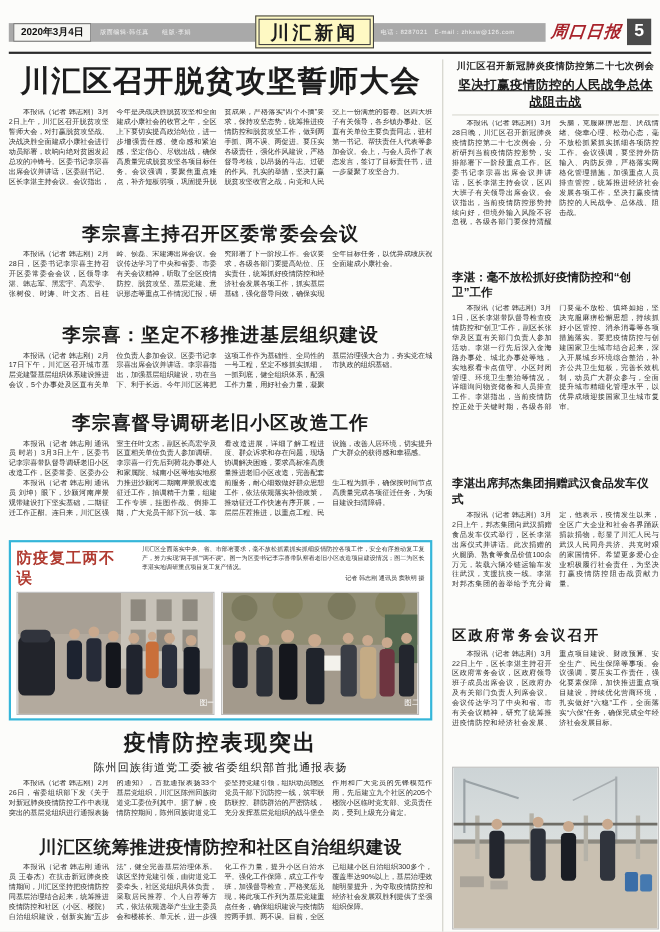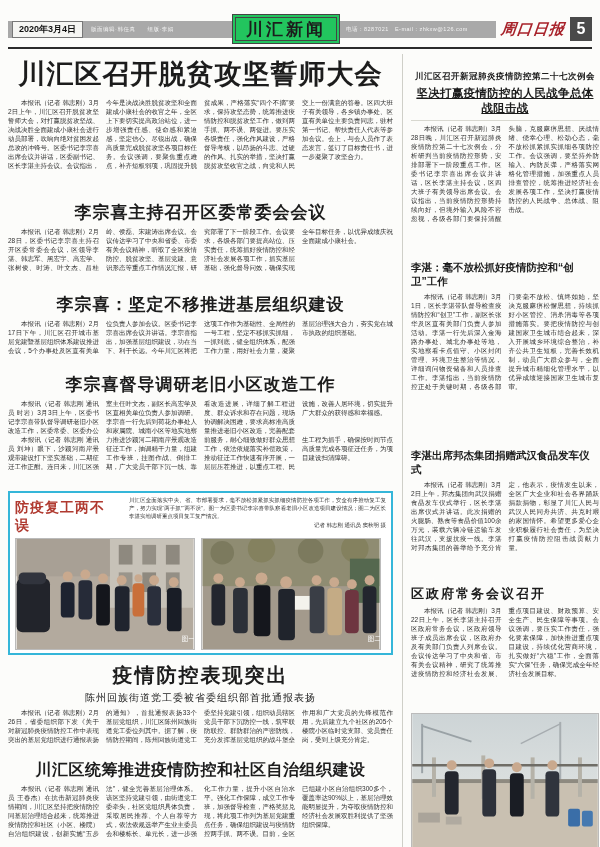--- a/index.html
+++ b/index.html
@@ -9,21 +9,21 @@
     font-family:"Liberation Sans", sans-serif; color:#1c1c1c;
     padding:14px 8px 6px 8px; overflow:hidden; position:relative;
   }
   
   .masthead { display:flex; align-items:center; height:30px; position:relative; }
   .bar { background:#a9a9a9; height:17px; display:flex; align-items:center; }
   .bar-left { flex:0 0 224px; padding-left:4px; gap:8px; }
   .date-pill { background:#f5f5f2; border:1px solid #777; font-size:9px; font-weight:bold; padding:1px 6px; color:#111; white-space:nowrap; }
   .bar-tiny { font-size:5.5px; color:#f2f2f2; white-space:nowrap; letter-spacing:.5px; }
   .section-box {
-    flex:0 0 108px; height:30px; background:#22c55e; border:1px solid #444;
+    flex:0 0 108px; height:30px; background:#fef9c3; border:1px solid #444;
     outline:1px solid #444; outline-offset:-4px;
     display:flex; align-items:center; justify-content:center;
     font-family:"Liberation Serif", serif; font-size:17px; font-weight:bold; letter-spacing:3px;
   }
   .bar-right { flex:1 1 auto; padding-left:6px; gap:10px; }
   .paper-logo { font-size:15px; font-weight:900; color:#a8232b; font-style:italic; letter-spacing:1px; padding:0 5px; white-space:nowrap; font-family:"Liberation Serif", serif; transform:skewX(-6deg); }
   .page-num { width:22px; height:24px; background:#4a4a4a; color:#fff; font-size:16px; font-weight:bold; display:flex; align-items:center; justify-content:center; }
   .head-rule { height:2px; background:#2b2b2b; margin:3px 0 5px 0; }
   
   .cols { display:flex; gap:9px; }
@@ -37,21 +37,21 @@
   .h-sub  { font-size:10px; text-align:center; letter-spacing:1px; color:#222; margin-bottom:4px; font-family:"Liberation Serif", serif; }
   
   .bt { font-size:6.5px; line-height:1.38; text-align:justify; color:#2e2e2e; overflow:hidden; column-gap:7px; text-indent:2em; }
   .c4 { column-count:4; }
   .c2 { column-count:2; }
   .bt.h95 {height:95px;} .bt.h58 {height:58px;} .bt.h46 {height:46px;}
   .bt.h36 {height:36px;} .bt.h48 {height:48px;} .bt.h44 {height:44px;}
   .bt.h72 {height:72px;}
   .bt.h128 {height:128px;} .bt.h148 {height:148px;} .bt.h96 {height:96px;} .bt.h100 {height:100px;}
   
-  .r-kicker { font-size:8.5px; text-align:center; font-family:"Liberation Serif",serif; font-weight:bold; letter-spacing:.5px; margin-top:17px; }
+  .r-kicker { font-size:8.5px; text-align:center; font-family:"Liberation Serif",serif; font-weight:bold; letter-spacing:.5px; margin-top:1px; }
   .r-head { font-size:11.5px; font-weight:900; text-align:center; letter-spacing:.3px; margin:3px 0 4px 0; border-bottom:1px solid #d8d8d0; padding-bottom:4px;text-decoration:underline; }
   .r-head2 { font-size:10.5px; font-weight:900; text-align:left; margin:8px 0 4px 0; }
   .r-head3 { font-size:13px; font-weight:900; text-align:left; letter-spacing:2px; margin:8px 0 4px 0; }
   
   .pbox { border:2px solid #35b6d9; margin:7px 0 2px 0; padding:4px 5px 3px 5px; background:#fff; }
   .pbox-top { display:flex; gap:22px; align-items:flex-start; }
   .pbox-label { flex:0 0 92px; font-size:14px; font-weight:900; color:#b03a30; letter-spacing:1px; padding-top:2px; }
   .pbox-cap { font-size:5.5px; line-height:1.45; color:#333; text-align:justify; }
   .pbox-credit { font-size:5.5px; text-align:right; color:#333; margin-top:1px; }
   .pbox-photos { display:flex; gap:6px; margin-top:3px; }

